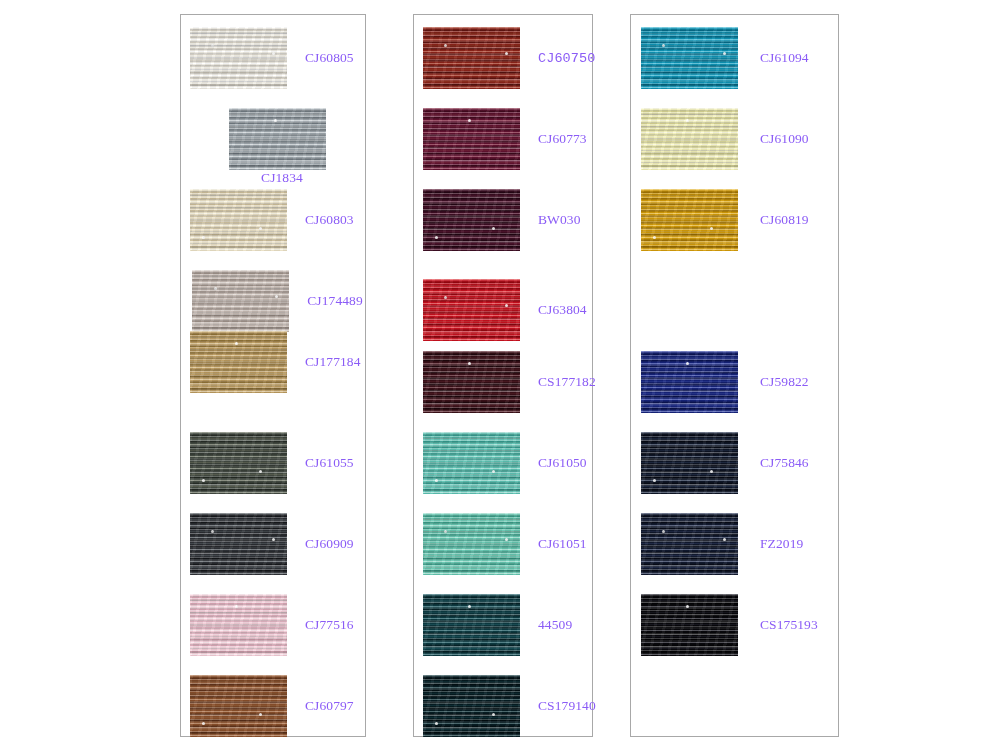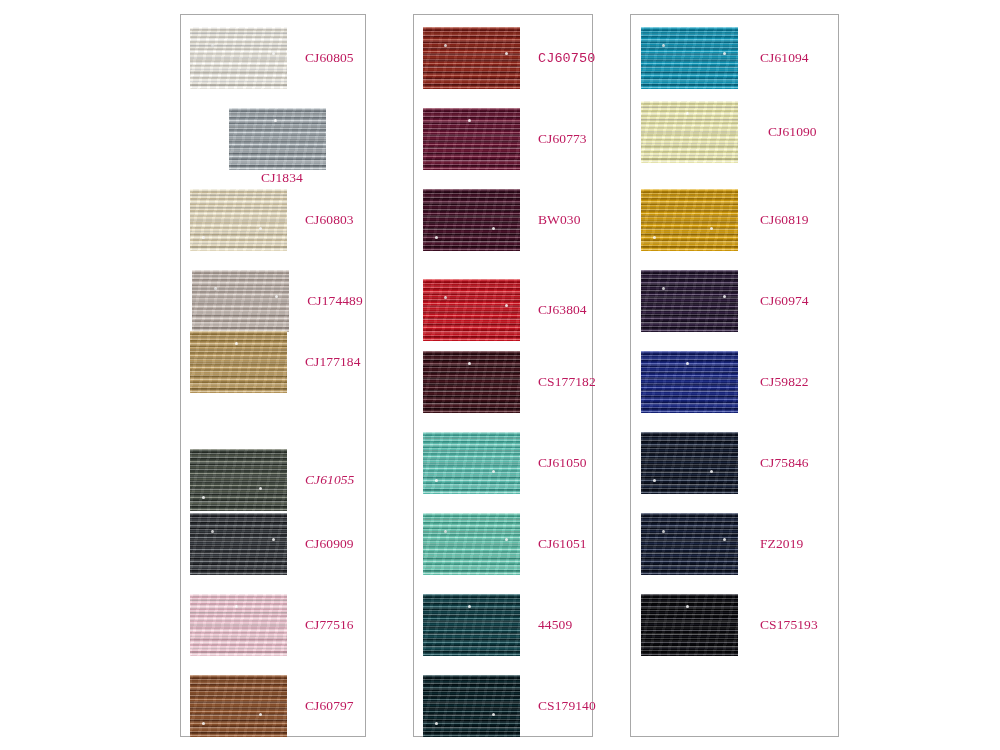--- a/index.html
+++ b/index.html
@@ -85,21 +85,21 @@
     position:absolute;
     width:3px;height:3px;
     border-radius:50%;
     background:rgba(255,255,255,0.88);
     pointer-events:none;
   }
 
   .label{
     margin-left:18px;
     font-size:13.5px;
-    color:#be185d;
+    color:#8b5cf6;
     white-space:nowrap;
     letter-spacing:0.1px;
   }
   #panel-3 .label{margin-left:22px;text-align:center;}
 </style>
 </head>
 <body>
 
 <div class="sheet">
   <div class="panel" id="panel-1">
@@ -130,21 +130,21 @@
             <span class="speck" style="left: 82.45px; top: 24.8px;"></span>
           </div>
           <div class="label">CJ174489</div>
         </div>
         <div class="row" style="top: 316px;">
           <div class="swatch" title="CJ177184" style="background-color: rgb(187, 154, 94); background-image: repeating-linear-gradient(rgb(216, 188, 134) 0px, rgb(216, 188, 134) 1px, rgb(187, 154, 94) 1px, rgb(187, 154, 94) 3px, rgb(143, 114, 54) 3px, rgb(143, 114, 54) 4px, rgb(187, 154, 94) 4px, rgb(187, 154, 94) 6px);">
             <span class="speck" style="left: 44.62px; top: 11.16px;"></span>
           </div>
           <div class="label">CJ177184</div>
         </div>
-        <div class="row" style="top: 434px; font-style: italic;">
+        <div class="row" style="top: 417px;">
           <div class="swatch" title="CJ61055" style="background-color: rgb(67, 75, 66); background-image: repeating-linear-gradient(rgb(105, 112, 95) 0px, rgb(105, 112, 95) 1px, rgb(67, 75, 66) 1px, rgb(67, 75, 66) 3px, rgb(38, 44, 38) 3px, rgb(38, 44, 38) 4px, rgb(67, 75, 66) 4px, rgb(67, 75, 66) 6px);">
             <span class="speck" style="left: 68.87px; top: 38.44px;"></span>
             <span class="speck" style="left: 11.64px; top: 46.5px;"></span>
           </div>
           <div class="label">CJ61055</div>
         </div>
         <div class="row" style="top: 498px;">
           <div class="swatch" title="CJ60909" style="background-color: rgb(47, 50, 55); background-image: repeating-linear-gradient(rgb(84, 90, 96) 0px, rgb(84, 90, 96) 1px, rgb(47, 50, 55) 1px, rgb(47, 50, 55) 3px, rgb(22, 24, 27) 3px, rgb(22, 24, 27) 4px, rgb(47, 50, 55) 4px, rgb(47, 50, 55) 6px);">
             <span class="speck" style="left: 21.34px; top: 17.36px;"></span>
             <span class="speck" style="left: 82.45px; top: 24.8px;"></span>
@@ -232,39 +232,32 @@
   </div>
   <div class="panel" id="panel-3">
     <div class="rows">
         <div class="row" style="top: 12px;">
           <div class="swatch" title="CJ61094" style="background-color: rgb(13, 147, 181); background-image: repeating-linear-gradient(rgb(53, 182, 212) 0px, rgb(53, 182, 212) 1px, rgb(13, 147, 181) 1px, rgb(13, 147, 181) 3px, rgb(6, 106, 135) 3px, rgb(6, 106, 135) 4px, rgb(13, 147, 181) 4px, rgb(13, 147, 181) 6px);">
             <span class="speck" style="left: 21.34px; top: 17.36px;"></span>
             <span class="speck" style="left: 82.45px; top: 24.8px;"></span>
           </div>
           <div class="label">CJ61094</div>
         </div>
-        <div class="row" style="top: 86px; gap: 8px;">
+        <div class="row" style="top: 93px;">
           <div class="swatch" title="CJ61090" style="background-color: rgb(240, 238, 182); background-image: repeating-linear-gradient(rgb(250, 248, 215) 0px, rgb(250, 248, 215) 1px, rgb(240, 238, 182) 1px, rgb(240, 238, 182) 3px, rgb(214, 211, 145) 3px, rgb(214, 211, 145) 4px, rgb(240, 238, 182) 4px, rgb(240, 238, 182) 6px);">
             <span class="speck" style="left: 44.62px; top: 11.16px;"></span>
           </div>
           <div class="label">CJ61090</div>
         </div>
         <div class="row" style="top: 174px;">
           <div class="swatch" title="CJ60819" style="background-color: rgb(211, 155, 8); background-image: repeating-linear-gradient(rgb(238, 187, 50) 0px, rgb(238, 187, 50) 1px, rgb(211, 155, 8) 1px, rgb(211, 155, 8) 3px, rgb(160, 115, 5) 3px, rgb(160, 115, 5) 4px, rgb(211, 155, 8) 4px, rgb(211, 155, 8) 6px);">
             <span class="speck" style="left: 68.87px; top: 38.44px;"></span>
             <span class="speck" style="left: 11.64px; top: 46.5px;"></span>
           </div>
           <div class="label">CJ60819</div>
-        </div>
-        <div class="row" style="top: 255px;">
-          <div class="swatch" title="CJ60974" style="background-color: rgb(36, 22, 48); background-image: repeating-linear-gradient(rgb(64, 42, 81) 0px, rgb(64, 42, 81) 1px, rgb(36, 22, 48) 1px, rgb(36, 22, 48) 3px, rgb(18, 10, 26) 3px, rgb(18, 10, 26) 4px, rgb(36, 22, 48) 4px, rgb(36, 22, 48) 6px);">
-            <span class="speck" style="left: 21.34px; top: 17.36px;"></span>
-            <span class="speck" style="left: 82.45px; top: 24.8px;"></span>
-          </div>
-          <div class="label">CJ60974</div>
         </div>
         <div class="row" style="top: 336px;">
           <div class="swatch" title="CJ59822" style="background-color: rgb(22, 35, 122); background-image: repeating-linear-gradient(rgb(44, 62, 166) 0px, rgb(44, 62, 166) 1px, rgb(22, 35, 122) 1px, rgb(22, 35, 122) 3px, rgb(11, 20, 80) 3px, rgb(11, 20, 80) 4px, rgb(22, 35, 122) 4px, rgb(22, 35, 122) 6px);">
             <span class="speck" style="left: 44.62px; top: 11.16px;"></span>
           </div>
           <div class="label">CJ59822</div>
         </div>
         <div class="row" style="top: 417px;">
           <div class="swatch" title="CJ75846" style="background-color: rgb(14, 21, 38); background-image: repeating-linear-gradient(rgb(34, 48, 76) 0px, rgb(34, 48, 76) 1px, rgb(14, 21, 38) 1px, rgb(14, 21, 38) 3px, rgb(6, 10, 20) 3px, rgb(6, 10, 20) 4px, rgb(14, 21, 38) 4px, rgb(14, 21, 38) 6px);">
             <span class="speck" style="left: 68.87px; top: 38.44px;"></span>

